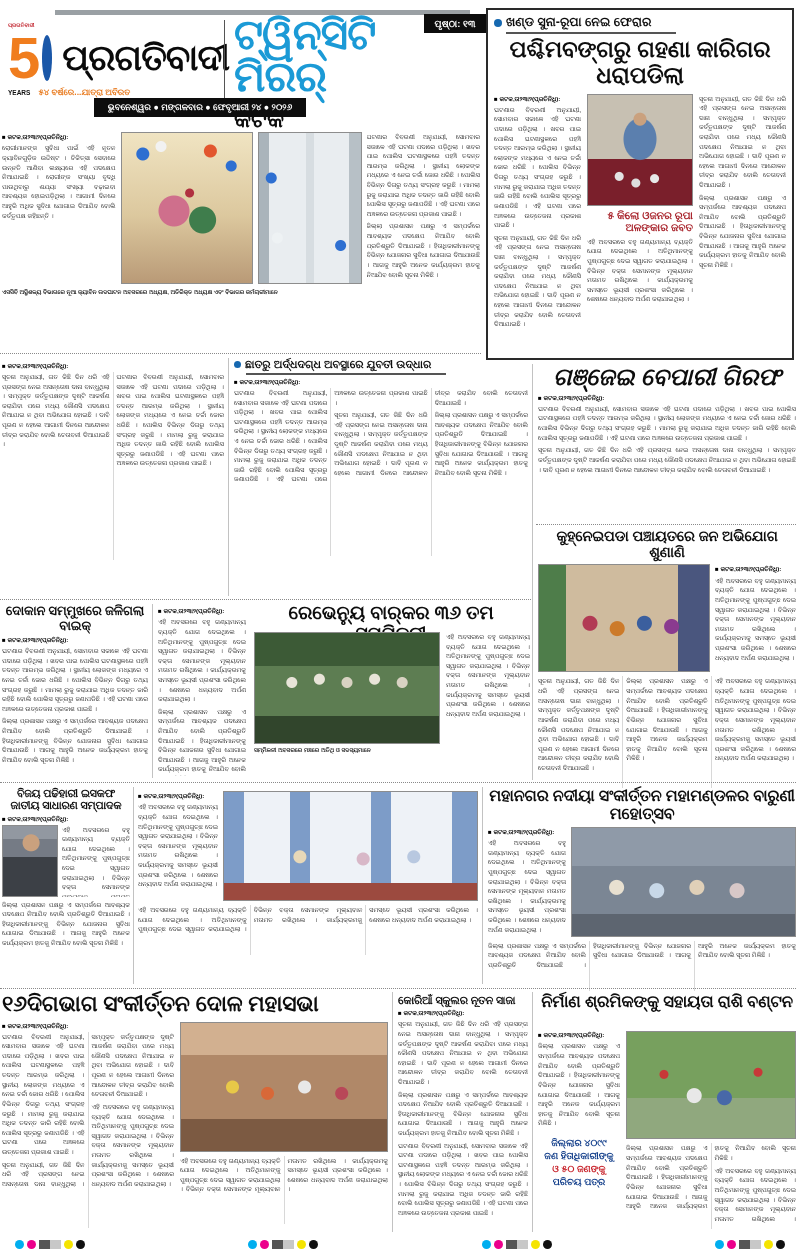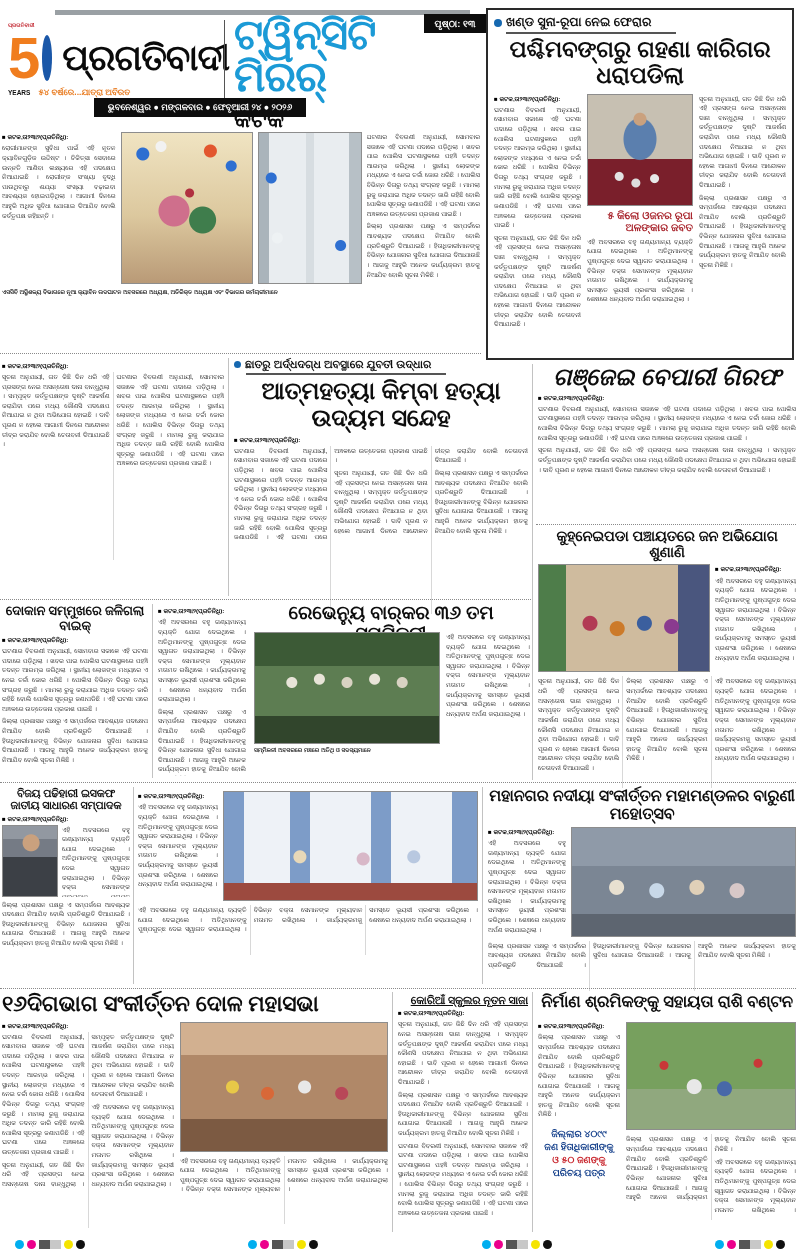--- a/index.html
+++ b/index.html
@@ -203,21 +203,20 @@
     </div>
   </div>
   <div class="vsep" style="left:228px;top:358px;height:238px;"></div>
 
   <div style="position:absolute;left:234px;top:358px;width:294px;">
     <div class="kicker" style="font-size:11px;">
       <span class="dot" style="width:7px;height:7px;"></span>
       <span>ଛାତରୁ ଅର୍ଦ୍ଧଦଗ୍ଧ ଅବସ୍ଥାରେ ଯୁବତୀ ଉଦ୍ଧାର</span>
     </div>
     <div class="kick-rule" style="width:200px;"></div>
-    <div class="hl" style="font-size:24px;text-align:center;margin:1px 0 4px;">ଆତ୍ମହତ୍ୟା କିମ୍ବା ହତ୍ୟା ଉଦ୍ୟମ ସନ୍ଦେହ</div>
     <div class="byline">■ କଟକ,ତା୨୩ା୨(ପ୍ରତିନିଧି):</div>
     <div class="body cols3" style="height:168px;">
       <p>ଘଟଣାର ବିବରଣୀ ଅନୁଯାୟୀ, ସୋମବାର ସକାଳେ ଏହି ଘଟଣା ପଦାରେ ପଡ଼ିଥିଲା । ଖବର ପାଇ ପୋଲିସ ଘଟଣାସ୍ଥଳରେ ପହଞ୍ଚି ତଦନ୍ତ ଆରମ୍ଭ କରିଥିଲା । ସ୍ଥାନୀୟ ଲୋକଙ୍କ ମଧ୍ୟରେ ଏ ନେଇ ଚର୍ଚ୍ଚା ଜୋର ଧରିଛି । ପୋଲିସ ବିଭିନ୍ନ ଦିଗରୁ ତଥ୍ୟ ସଂଗ୍ରହ କରୁଛି । ମାମଲା ରୁଜୁ କରାଯାଇ ଅଧିକ ତଦନ୍ତ ଜାରି ରହିଛି ବୋଲି ପୋଲିସ ସୂତ୍ରରୁ ଜଣାପଡିଛି । ଏହି ଘଟଣା ପରେ ଅଞ୍ଚଳରେ ଉତ୍ତେଜନା ପ୍ରକାଶ ପାଇଛି ।</p>
       <p>ସୂଚନା ଅନୁଯାୟୀ, ଗତ କିଛି ଦିନ ଧରି ଏହି ପ୍ରସଙ୍ଗ ନେଇ ଅସନ୍ତୋଷ ଦାନା ବାନ୍ଧୁଥିଲା । ସମ୍ପୃକ୍ତ କର୍ତ୍ତୃପକ୍ଷଙ୍କ ଦୃଷ୍ଟି ଆକର୍ଷଣ କରାଯିବା ପରେ ମଧ୍ୟ କୌଣସି ପଦକ୍ଷେପ ନିଆଯାଇ ନ ଥିବା ଅଭିଯୋଗ ହୋଇଛି । ଦାବି ପୂରଣ ନ ହେଲେ ଆଗାମୀ ଦିନରେ ଆନ୍ଦୋଳନ ତୀବ୍ର କରାଯିବ ବୋଲି ଚେତାବନୀ ଦିଆଯାଇଛି ।</p>
       <p>ଜିଲ୍ଲା ପ୍ରଶାସନ ପକ୍ଷରୁ ଏ ସମ୍ପର୍କରେ ଆବଶ୍ୟକ ପଦକ୍ଷେପ ନିଆଯିବ ବୋଲି ପ୍ରତିଶ୍ରୁତି ଦିଆଯାଇଛି । ହିତାଧିକାରୀମାନଙ୍କୁ ବିଭିନ୍ନ ଯୋଜନାର ସୁବିଧା ଯୋଗାଇ ଦିଆଯାଉଛି । ଆଗକୁ ଆହୁରି ଅନେକ କାର୍ଯ୍ୟକ୍ରମ ହାତକୁ ନିଆଯିବ ବୋଲି ସୂଚନା ମିଳିଛି ।</p>
     </div>
   </div>
 
   <div class="vsep" style="left:532px;top:364px;height:416px;"></div>
   <div style="position:absolute;left:538px;top:364px;width:258px;">
@@ -337,33 +336,33 @@
         <div class="photo ph-dola" style="width:100%;height:130px;"></div>
         <div class="body cols2" style="height:68px;margin-top:4px;">
           <p>ଏହି ଅବସରରେ ବହୁ ଗଣ୍ୟମାନ୍ୟ ବ୍ୟକ୍ତି ଯୋଗ ଦେଇଥିଲେ । ଅତିଥିମାନଙ୍କୁ ପୁଷ୍ପଗୁଚ୍ଛ ଦେଇ ସ୍ୱାଗତ କରାଯାଇଥିଲା । ବିଭିନ୍ନ ବକ୍ତା ସେମାନଙ୍କ ମୂଲ୍ୟବାନ ମତାମତ ରଖିଥିଲେ । କାର୍ଯ୍ୟକ୍ରମକୁ ସମସ୍ତେ ଭୂୟସୀ ପ୍ରଶଂସା କରିଥିଲେ । ଶେଷରେ ଧନ୍ୟବାଦ ଅର୍ପଣ କରାଯାଇଥିଲା ।</p>
         </div>
       </div>
     </div>
   </div>
   <div class="vsep" style="left:392px;top:992px;height:240px;"></div>
 
   <div style="position:absolute;left:398px;top:994px;width:130px;">
-    <div class="hl" style="font-size:11px;text-align:right;text-decoration:underline;">କୋରିଆଁ ସ୍କୁଲର ନୂତନ ସାଜା</div>
+    <div class="hl" style="font-size:11px;text-align:left;">କୋରିଆଁ ସ୍କୁଲର ନୂତନ ସାଜା</div>
     <div class="byline" style="margin-top:3px;">■ କଟକ,ତା୨୩ା୨(ପ୍ରତିନିଧି):</div>
     <div class="body" style="height:200px;">
       <p>ସୂଚନା ଅନୁଯାୟୀ, ଗତ କିଛି ଦିନ ଧରି ଏହି ପ୍ରସଙ୍ଗ ନେଇ ଅସନ୍ତୋଷ ଦାନା ବାନ୍ଧୁଥିଲା । ସମ୍ପୃକ୍ତ କର୍ତ୍ତୃପକ୍ଷଙ୍କ ଦୃଷ୍ଟି ଆକର୍ଷଣ କରାଯିବା ପରେ ମଧ୍ୟ କୌଣସି ପଦକ୍ଷେପ ନିଆଯାଇ ନ ଥିବା ଅଭିଯୋଗ ହୋଇଛି । ଦାବି ପୂରଣ ନ ହେଲେ ଆଗାମୀ ଦିନରେ ଆନ୍ଦୋଳନ ତୀବ୍ର କରାଯିବ ବୋଲି ଚେତାବନୀ ଦିଆଯାଇଛି ।</p>
       <p>ଜିଲ୍ଲା ପ୍ରଶାସନ ପକ୍ଷରୁ ଏ ସମ୍ପର୍କରେ ଆବଶ୍ୟକ ପଦକ୍ଷେପ ନିଆଯିବ ବୋଲି ପ୍ରତିଶ୍ରୁତି ଦିଆଯାଇଛି । ହିତାଧିକାରୀମାନଙ୍କୁ ବିଭିନ୍ନ ଯୋଜନାର ସୁବିଧା ଯୋଗାଇ ଦିଆଯାଉଛି । ଆଗକୁ ଆହୁରି ଅନେକ କାର୍ଯ୍ୟକ୍ରମ ହାତକୁ ନିଆଯିବ ବୋଲି ସୂଚନା ମିଳିଛି ।</p>
       <p>ଘଟଣାର ବିବରଣୀ ଅନୁଯାୟୀ, ସୋମବାର ସକାଳେ ଏହି ଘଟଣା ପଦାରେ ପଡ଼ିଥିଲା । ଖବର ପାଇ ପୋଲିସ ଘଟଣାସ୍ଥଳରେ ପହଞ୍ଚି ତଦନ୍ତ ଆରମ୍ଭ କରିଥିଲା । ସ୍ଥାନୀୟ ଲୋକଙ୍କ ମଧ୍ୟରେ ଏ ନେଇ ଚର୍ଚ୍ଚା ଜୋର ଧରିଛି । ପୋଲିସ ବିଭିନ୍ନ ଦିଗରୁ ତଥ୍ୟ ସଂଗ୍ରହ କରୁଛି । ମାମଲା ରୁଜୁ କରାଯାଇ ଅଧିକ ତଦନ୍ତ ଜାରି ରହିଛି ବୋଲି ପୋଲିସ ସୂତ୍ରରୁ ଜଣାପଡିଛି । ଏହି ଘଟଣା ପରେ ଅଞ୍ଚଳରେ ଉତ୍ତେଜନା ପ୍ରକାଶ ପାଇଛି ।</p>
     </div>
   </div>
   <div class="vsep" style="left:532px;top:992px;height:240px;"></div>
 
   <div style="position:absolute;left:538px;top:992px;width:258px;">
     <div class="hl" style="font-size:16.5px;text-align:center;">ନିର୍ମାଣ ଶ୍ରମିକଙ୍କୁ ସହାୟତା ରାଶି ବଣ୍ଟନ</div>
-    <div style="display:flex;gap:6px;margin-top:12px;">
+    <div style="display:flex;gap:6px;margin-top:21px;">
       <div style="width:82px;flex:0 0 auto;">
         <div class="byline">■ କଟକ,ତା୨୩ା୨(ପ୍ରତିନିଧି):</div>
         <div class="body" style="height:92px;">
             <p>ଜିଲ୍ଲା ପ୍ରଶାସନ ପକ୍ଷରୁ ଏ ସମ୍ପର୍କରେ ଆବଶ୍ୟକ ପଦକ୍ଷେପ ନିଆଯିବ ବୋଲି ପ୍ରତିଶ୍ରୁତି ଦିଆଯାଇଛି । ହିତାଧିକାରୀମାନଙ୍କୁ ବିଭିନ୍ନ ଯୋଜନାର ସୁବିଧା ଯୋଗାଇ ଦିଆଯାଉଛି । ଆଗକୁ ଆହୁରି ଅନେକ କାର୍ଯ୍ୟକ୍ରମ ହାତକୁ ନିଆଯିବ ବୋଲି ସୂଚନା ମିଳିଛି ।</p>
           </div>
         <div class="hlight">
           <div>ଜିଲ୍ଲାର ୪୦୯୯</div>
           <div>ଜଣ ହିତାଧିକାରୀଙ୍କୁ</div>
           <div class="red">ଓ ୫୦ ଜଣଙ୍କୁ</div>
           <div>ପରିଚୟ ପତ୍ର</div>

